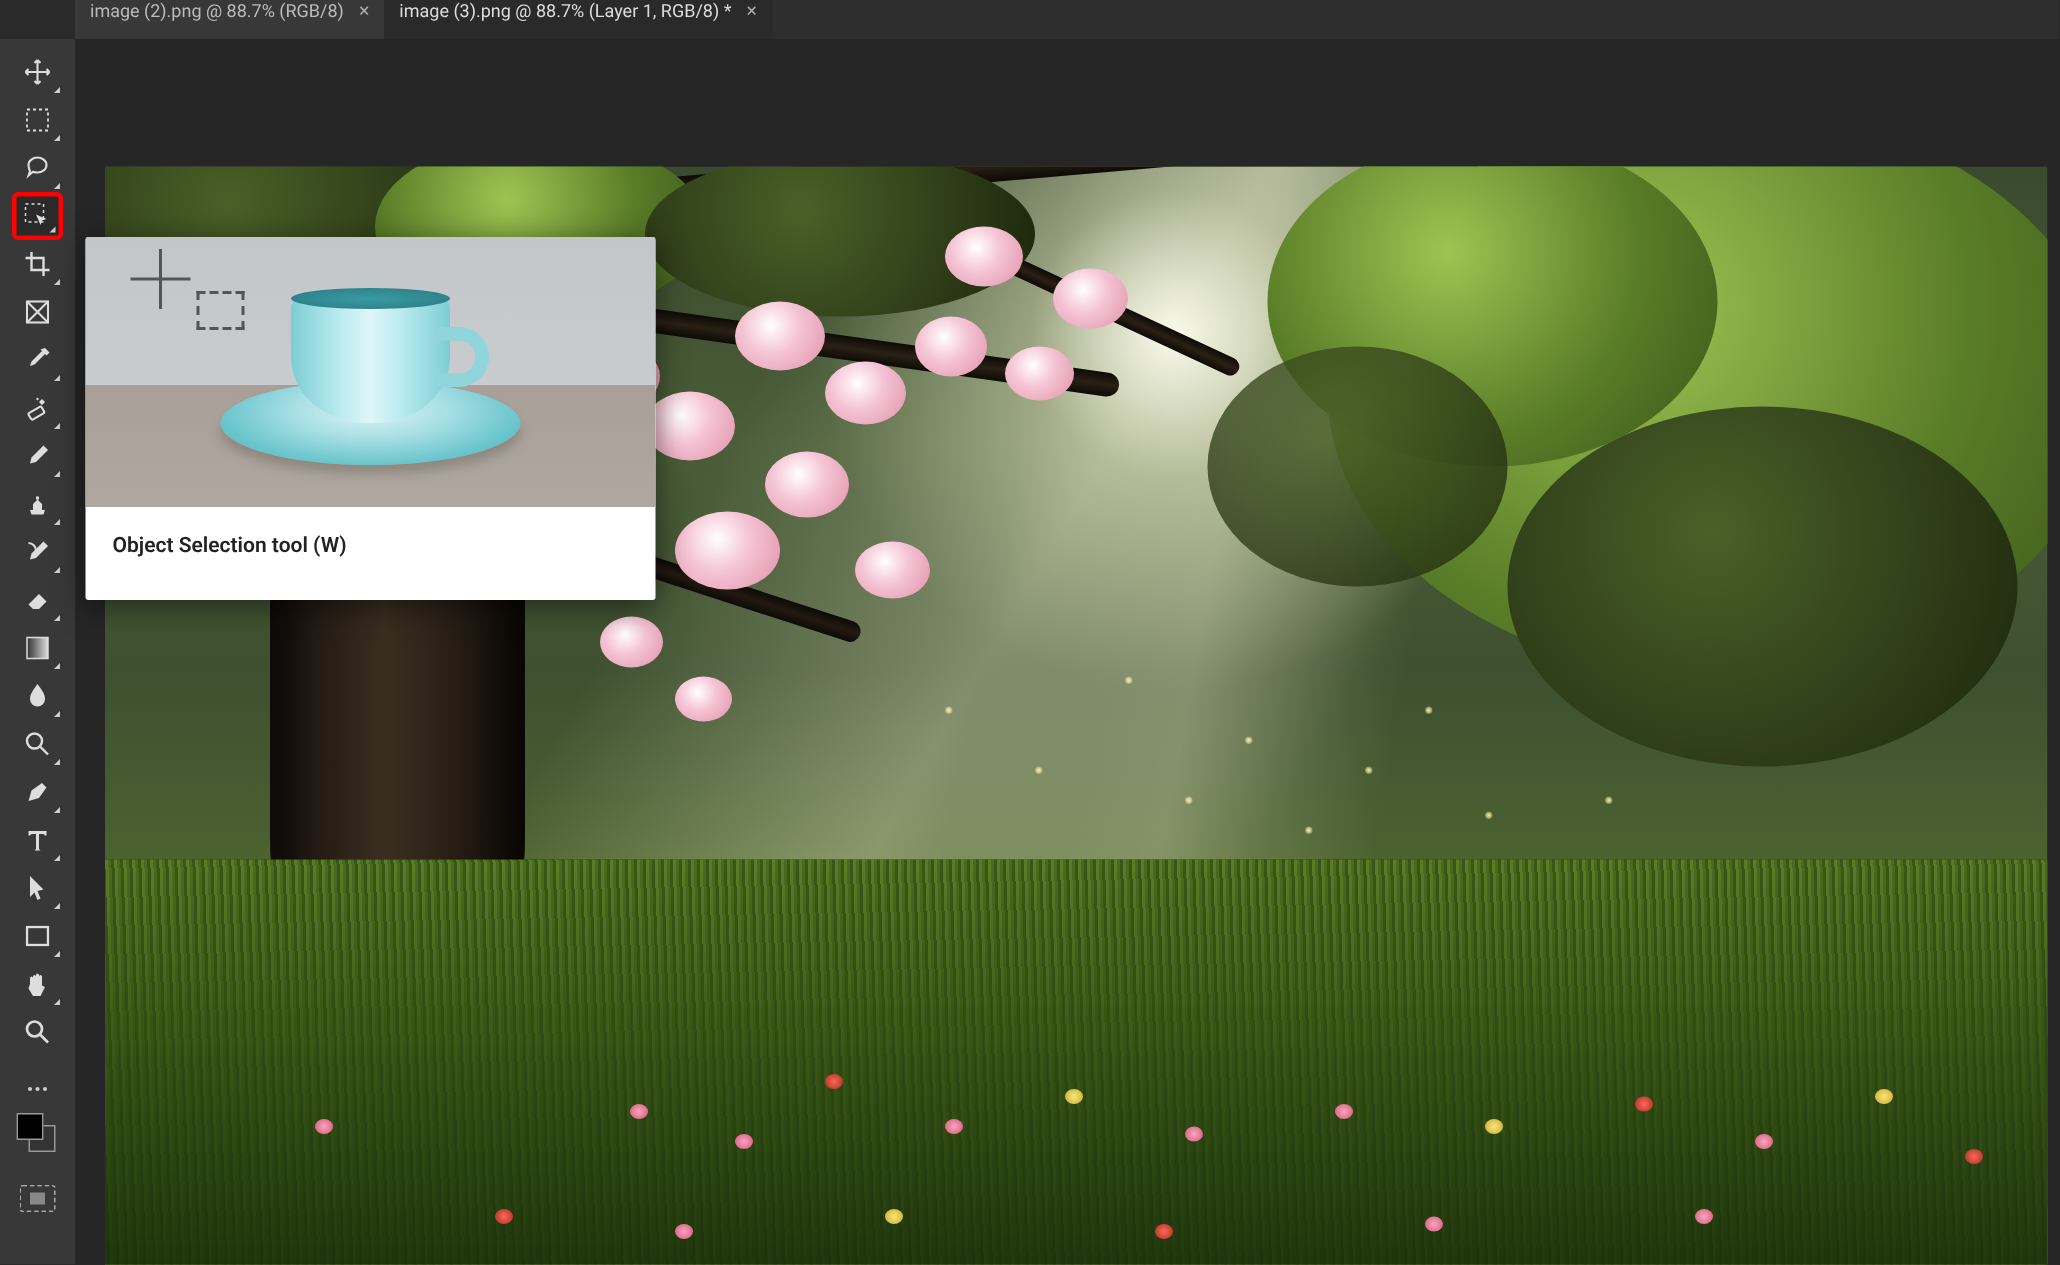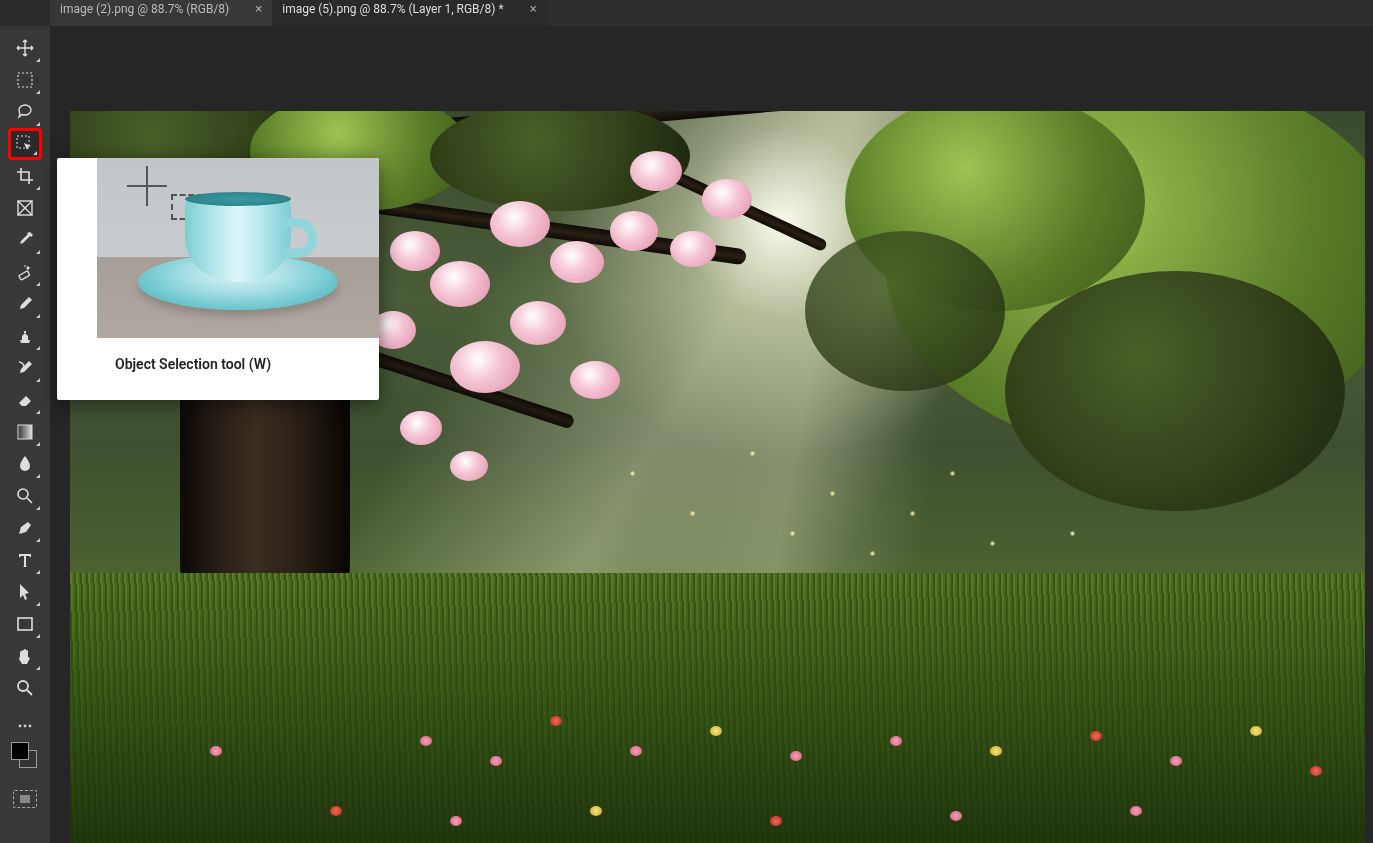--- a/index.html
+++ b/index.html
@@ -17,25 +17,25 @@
     left: 50px;
     right: 0;
     height: 26px;
     background: #2e2e2e;
     display: flex;
     align-items: center;
   }
   .tab {
     height: 26px;
     display: flex;
-    align-items: flex-end;
-    padding: 10px 10px;
+    align-items: flex-start;
+    padding: 0 10px;
     color: #cccccc;
     font-size: 12px;
-    gap: 26px;
+    gap: 10px;
     cursor: pointer;
   }
   .tab.inactive { background: #383838; color: #bbb; }
   .tab.active { background: #2a2a2a; color: #ddd; }
   .tab-close { color: #aaa; font-size: 13px; }
   .toolbar {
     position: absolute;
     top: 26px;
     left: 0;
     width: 50px;
@@ -163,27 +163,26 @@
     position:absolute; width:12px; height:10px; border-radius:50%;
   }
   .flower.pink { background: radial-gradient(circle,#f7a6be,#d6547a); }
   .flower.yellow { background: radial-gradient(circle,#f7e67a,#c9a82a); }
   .flower.red { background: radial-gradient(circle,#f76a5a,#b02a20); }
   
   .tooltip {
     position: absolute;
     left: 57px;
     top: 158px;
-    width: 322px;
+    width: 380px;
     background: #fff;
     border-radius: 2px;
     box-shadow: 0 4px 20px rgba(0,0,0,0.5);
     z-index: 50;
     overflow: hidden;
-    padding-left: 40px;
   }
   .tooltip-img {
     width: 100%; height: 180px; position: relative;
     background: linear-gradient(#c2c6c9 0%, #c8ccce 55%, #a8a098 55%, #b0a8a0 100%);
   }
   .cup-saucer { position:absolute; left:50%; bottom:28px; transform:translateX(-50%); }
   .saucer {
     width: 200px; height: 56px; border-radius: 50%;
     background: radial-gradient(ellipse at 50% 35%, #dff3f5 0%, #a9e0e5 35%, #6bc5cd 70%, #4aa8b0 100%);
     position: relative;
@@ -224,21 +223,21 @@
 </style>
 </head>
 <body>
 
 <div class="tab-bar">
   <div class="tab inactive">
     <span>image (2).png @ 88.7% (RGB/8)</span>
     <span class="tab-close">×</span>
   </div>
   <div class="tab active">
-    <span>image (5).png @ 88.7% (Layer 1, RGB/8) *</span>
+    <span>image (3).png @ 88.7% (Layer 1, RGB/8) *</span>
     <span class="tab-close">×</span>
   </div>
 </div>
 
 <div class="canvas-bg">
   <div class="canvas-img">
     <div class="forest">
       <div class="trunk"></div>
       <div class="branch b1"></div>
       <div class="branch b2"></div>

